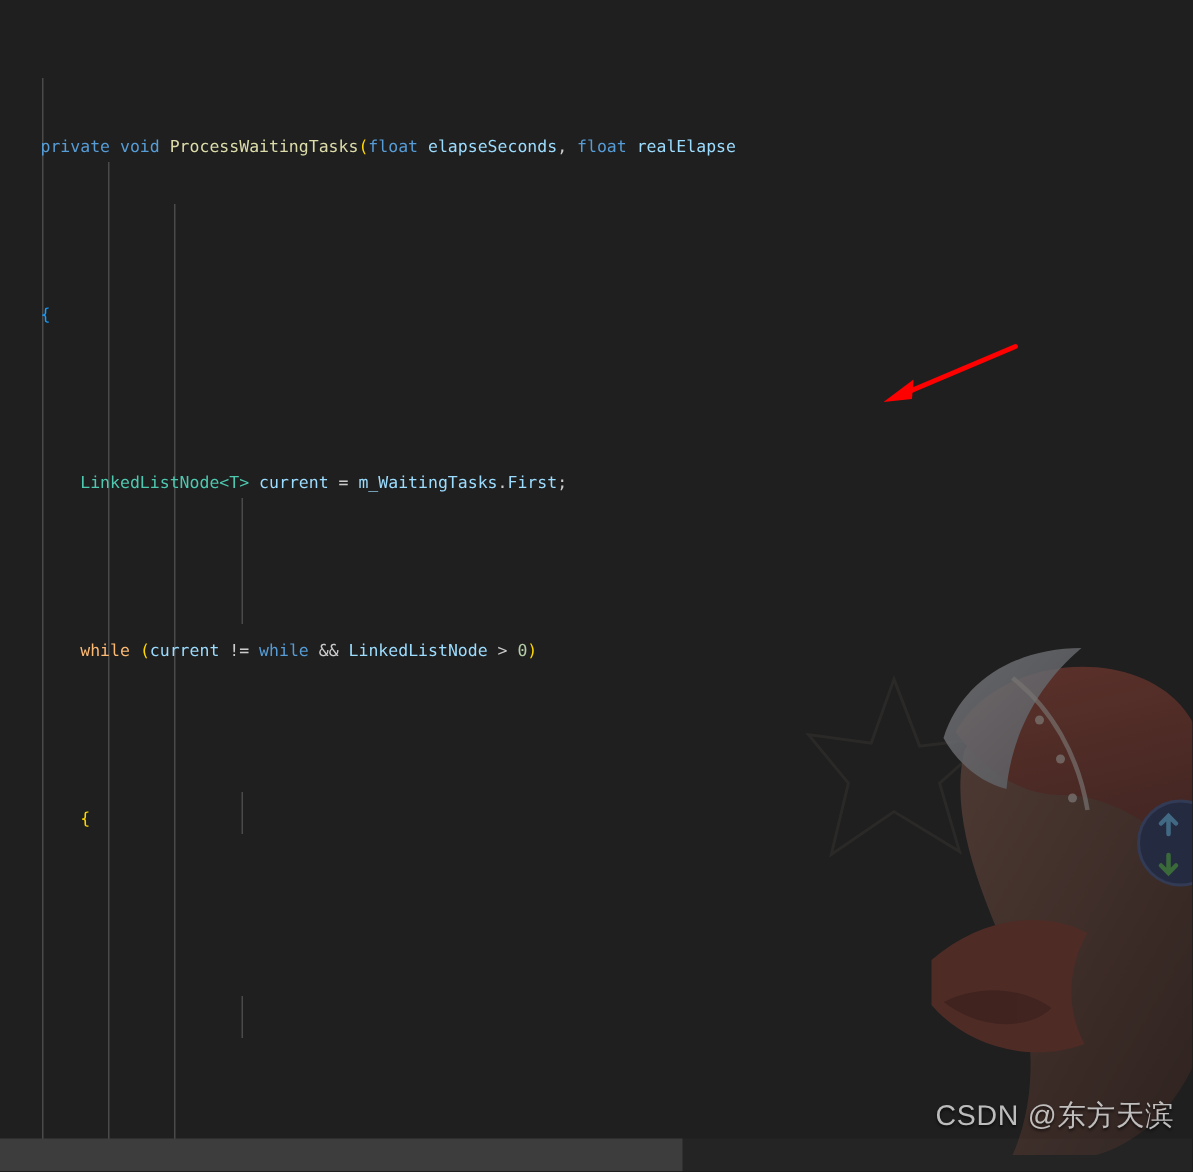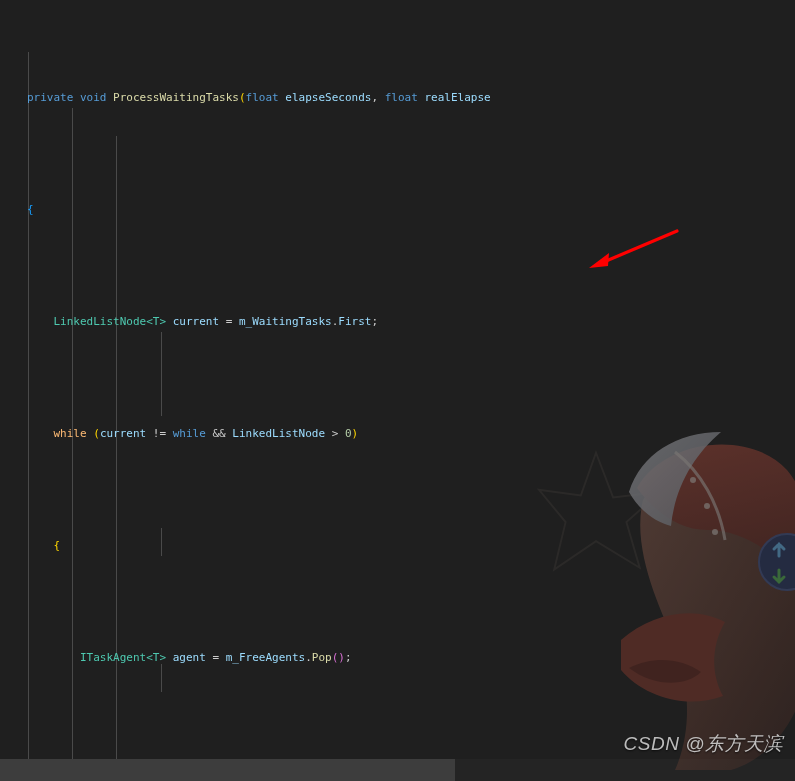--- a/index.html
+++ b/index.html
@@ -89,21 +89,20 @@
   #watermark {
     position: absolute;
     right: 12px;
     bottom: 24px;
     color: #d8d8d8;
     opacity: 0.85;
     font-family: "Liberation Sans", "DejaVu Sans", sans-serif;
     font-size: 19px;
     letter-spacing: 0.5px;
     text-shadow: 0 1px 2px rgba(0,0,0,.8);
-    font-style: italic;
   }
 
   
   #hscroll-track {
     position: absolute;
     left: 0;
     bottom: 0;
     width: 795px;
     height: 22px;
     background: rgba(121,121,121,0.06);
@@ -173,21 +172,20 @@
     <div class="ln"><span class="kw">private</span><span> </span><span class="kw">void</span><span> </span><span class="fn">ProcessWaitingTasks</span><span class="b1">(</span><span class="kw">float</span><span class="var"> elapseSeconds</span><span class="op">, </span><span class="kw">float</span><span class="var"> realElapse</span></div>
 
     <div class="ln"><span class="brace0">{</span></div>
 
     <div class="ln">    <span class="type">LinkedListNode</span><span class="type">&lt;</span><span class="type">T</span><span class="type">&gt;</span><span> </span><span class="var">current</span><span class="op"> = </span><span class="var">m_WaitingTasks</span><span class="op">.</span><span class="var">First</span><span class="op">;</span></div>
 
     <div class="ln">    <span class="ctl">while</span><span> </span><span class="b1">(</span><span class="var">current</span><span class="op"> != </span><span class="kw">while</span><span class="op"> &amp;&amp; </span><span class="var">LinkedListNode</span><span class="op"> &gt; </span><span class="num">0</span><span class="b1">)</span></div>
 
     <div class="ln">    <span class="b1">{</span></div>
 
-    <div class="ln">        <span class="type">ITaskAgent</span><span class="type">&lt;</span><span class="type">T</span><span class="type">&gt;</span><span> </span><span class="var">agent</span><span class="op"> = </span><span class="var">m_FreeAgents</span><span class="op">.</span><span class="fn">Pop</span><span class="b2">(</span><span class="b2">)</span><span class="op">;</span></div>
 
     <div class="ln">        </div>
 
     
 
     
 
     
 
     

